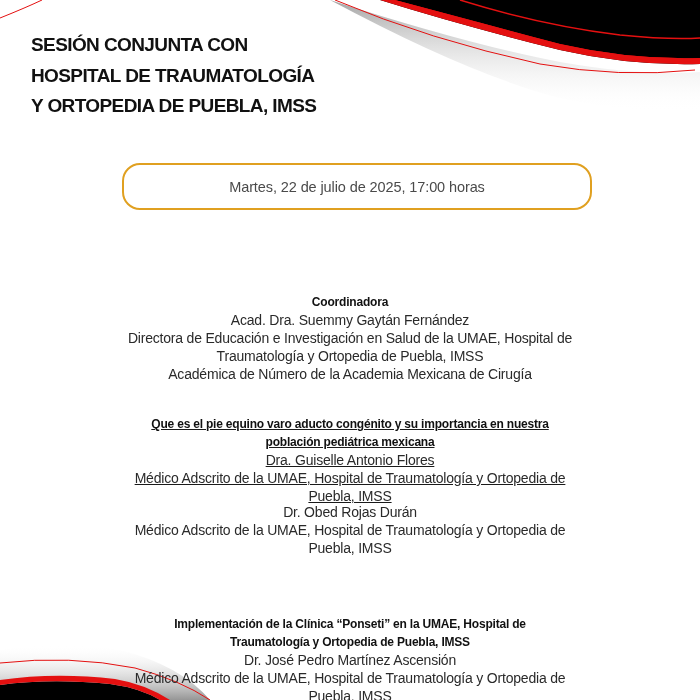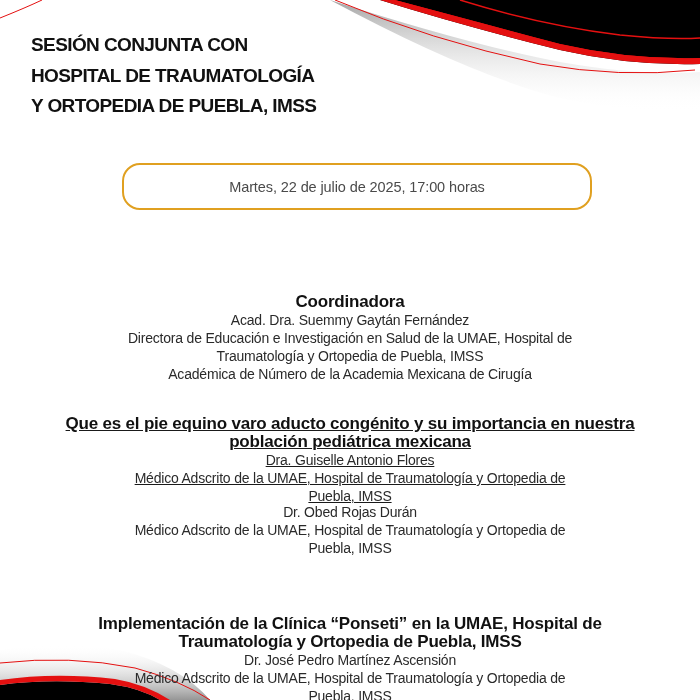--- a/index.html
+++ b/index.html
@@ -55,21 +55,21 @@
     }
     .date-text {
       font-family: "Liberation Sans", "DejaVu Sans", sans-serif;
       font-size: 14.5px;
       color: #4a4a4a;
       letter-spacing: -0.1px;
     }
     .block { position: absolute; left: 40px; width: 620px; text-align: center; }
     .block .heading {
       font-weight: 700;
-      font-size: 17px;
+      font-size: 12px;
       line-height: 18px;
       color: #111111;
       letter-spacing: -0.2px;
     }
     .block .line {
       font-size: 14px;
       line-height: 18px;
       color: #2a2a2a;
       letter-spacing: -0.2px;
     }

